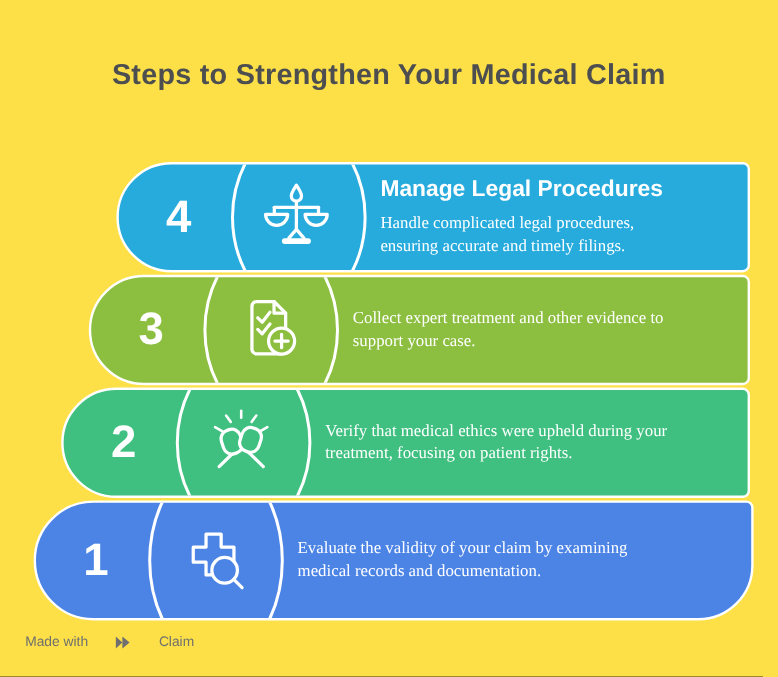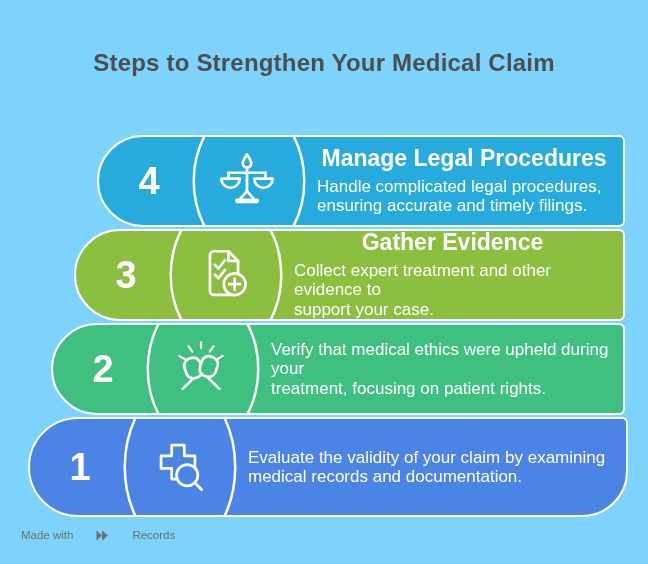--- a/index.html
+++ b/index.html
@@ -1,33 +1,33 @@
 <!DOCTYPE html>
 <html><head>
 <meta charset="utf-8">
 <style>
   html,body{margin:0;padding:0;background:#000;}
-  .stage{position:relative;width:648px;height:564px;background:#7dd3fc;overflow:hidden;
+  .stage{position:relative;width:648px;height:564px;background:#fde047;overflow:hidden;
          font-family:"Liberation Sans",sans-serif;}
   .main-title{position:absolute;left:0;top:49px;width:100%;text-align:center;
               font-size:24px;font-weight:bold;color:#4c4e50;letter-spacing:.2px;}
   .row{position:absolute;box-sizing:border-box;border:2px solid #fff;}
   .row-4{left:97px;top:135px;width:528px;height:92px;background:#27ABDD;border-radius:46px 6px 6px 46px;}
   .row-3{left:74px;top:229px;width:551px;height:92px;background:#8CBE40;border-radius:46px 6px 6px 46px;}
   .row-2{left:51px;top:323px;width:574px;height:92px;background:#3FC080;border-radius:46px 6px 6px 46px;}
   .row-1{left:28px;top:417px;width:600px;height:100px;background:#4C84E6;border-radius:50px 6px 46px 50px;}
   .num{position:absolute;left:0;top:0;bottom:0;width:100px;display:flex;align-items:center;
        justify-content:center;font-size:38px;font-weight:bold;color:#fff;}
   .ico{position:absolute;left:100px;top:0;bottom:0;width:96px;display:flex;align-items:center;justify-content:center;}
   .ico svg{width:62px;height:62px;display:block;}
   .seams{position:absolute;left:0;top:0;width:230px;height:100%;}
   .txt{position:absolute;left:218px;right:12px;top:0;bottom:0;display:flex;
        flex-direction:column;justify-content:center;color:#fff;}
-  .row-title{font-size:23px;font-weight:bold;line-height:22px;margin-bottom:8px;text-align:center;}
-  .row-desc{font-size:17px;line-height:19.5px;white-space:pre-line;}
+  .row-title{font-size:19px;font-weight:bold;line-height:22px;margin-bottom:8px;}
+  .row-desc{font-size:14px;line-height:19.5px;white-space:pre-line;font-family:Liberation Serif, serif;}
   .footer{position:absolute;left:21px;top:529px;display:flex;align-items:center;gap:23px;
           font-size:11.5px;color:#6f6f6f;}
   .footer svg{width:13px;height:11px;display:block;}
   .stroke{fill:none;stroke:#fff;stroke-width:2.8;stroke-linecap:round;stroke-linejoin:round;}
   .seam{fill:none;stroke:#fff;stroke-width:2.5;}
 </style>
 </head>
 <body>
 
 <div class="stage">
@@ -69,21 +69,20 @@
       <svg viewBox="0 0 64 64">
         <path class="stroke" d="M21.5,7.5 H36.5 L46.5,17.5 V48.5 A4,4 0 0 1 42.5,52.5 H21.5 A4,4 0 0 1 17.5,48.5 V11.5 A4,4 0 0 1 21.5,7.5 Z"></path>
         <path class="stroke" d="M36.5,7.5 V17.5 H46.5"></path>
         <path class="stroke" d="M22.5,21.5 L26.3,25.3 L33,16.8"></path>
         <path class="stroke" d="M22.5,31.5 L26.3,35.3 L33,26.8"></path>
         <circle class="stroke" cx="43" cy="41.5" r="11.2" fill="#8CBE40" style="fill:#8CBE40"></circle>
         <path class="stroke" d="M43,35.8 V47.2 M37.3,41.5 H48.7"></path>
       </svg>
     </div>
     <div class="txt">
-      <div class="row-title">Gather Evidence</div>
       <div class="row-desc">Collect expert treatment and other evidence to
 support your case.</div>
     </div>
   </div>
 
   <div class="row row-2">
     <svg class="seams" viewBox="0 0 230 88" preserveAspectRatio="none">
       <path class="seam" d="M106,-2 C91,26 91,62 106,90"></path>
       <path class="seam" d="M194,-2 C209,26 209,62 194,90"></path>
     </svg>
@@ -125,16 +124,16 @@
 medical records and documentation.</div>
     </div>
   </div>
 
   <div class="footer">
     <span>Made with</span>
     <svg viewBox="0 0 13 11">
       <path d="M0.5,0.5 L6,5.5 L0.5,10.5 Z" fill="#6f6f6f"></path>
       <path d="M6,0.5 L12,5.5 L6,10.5 Z" fill="#6f6f6f"></path>
     </svg>
-    <span>Records</span>
+    <span>Claim</span>
   </div>
 
 </div>
 
 </body></html>

